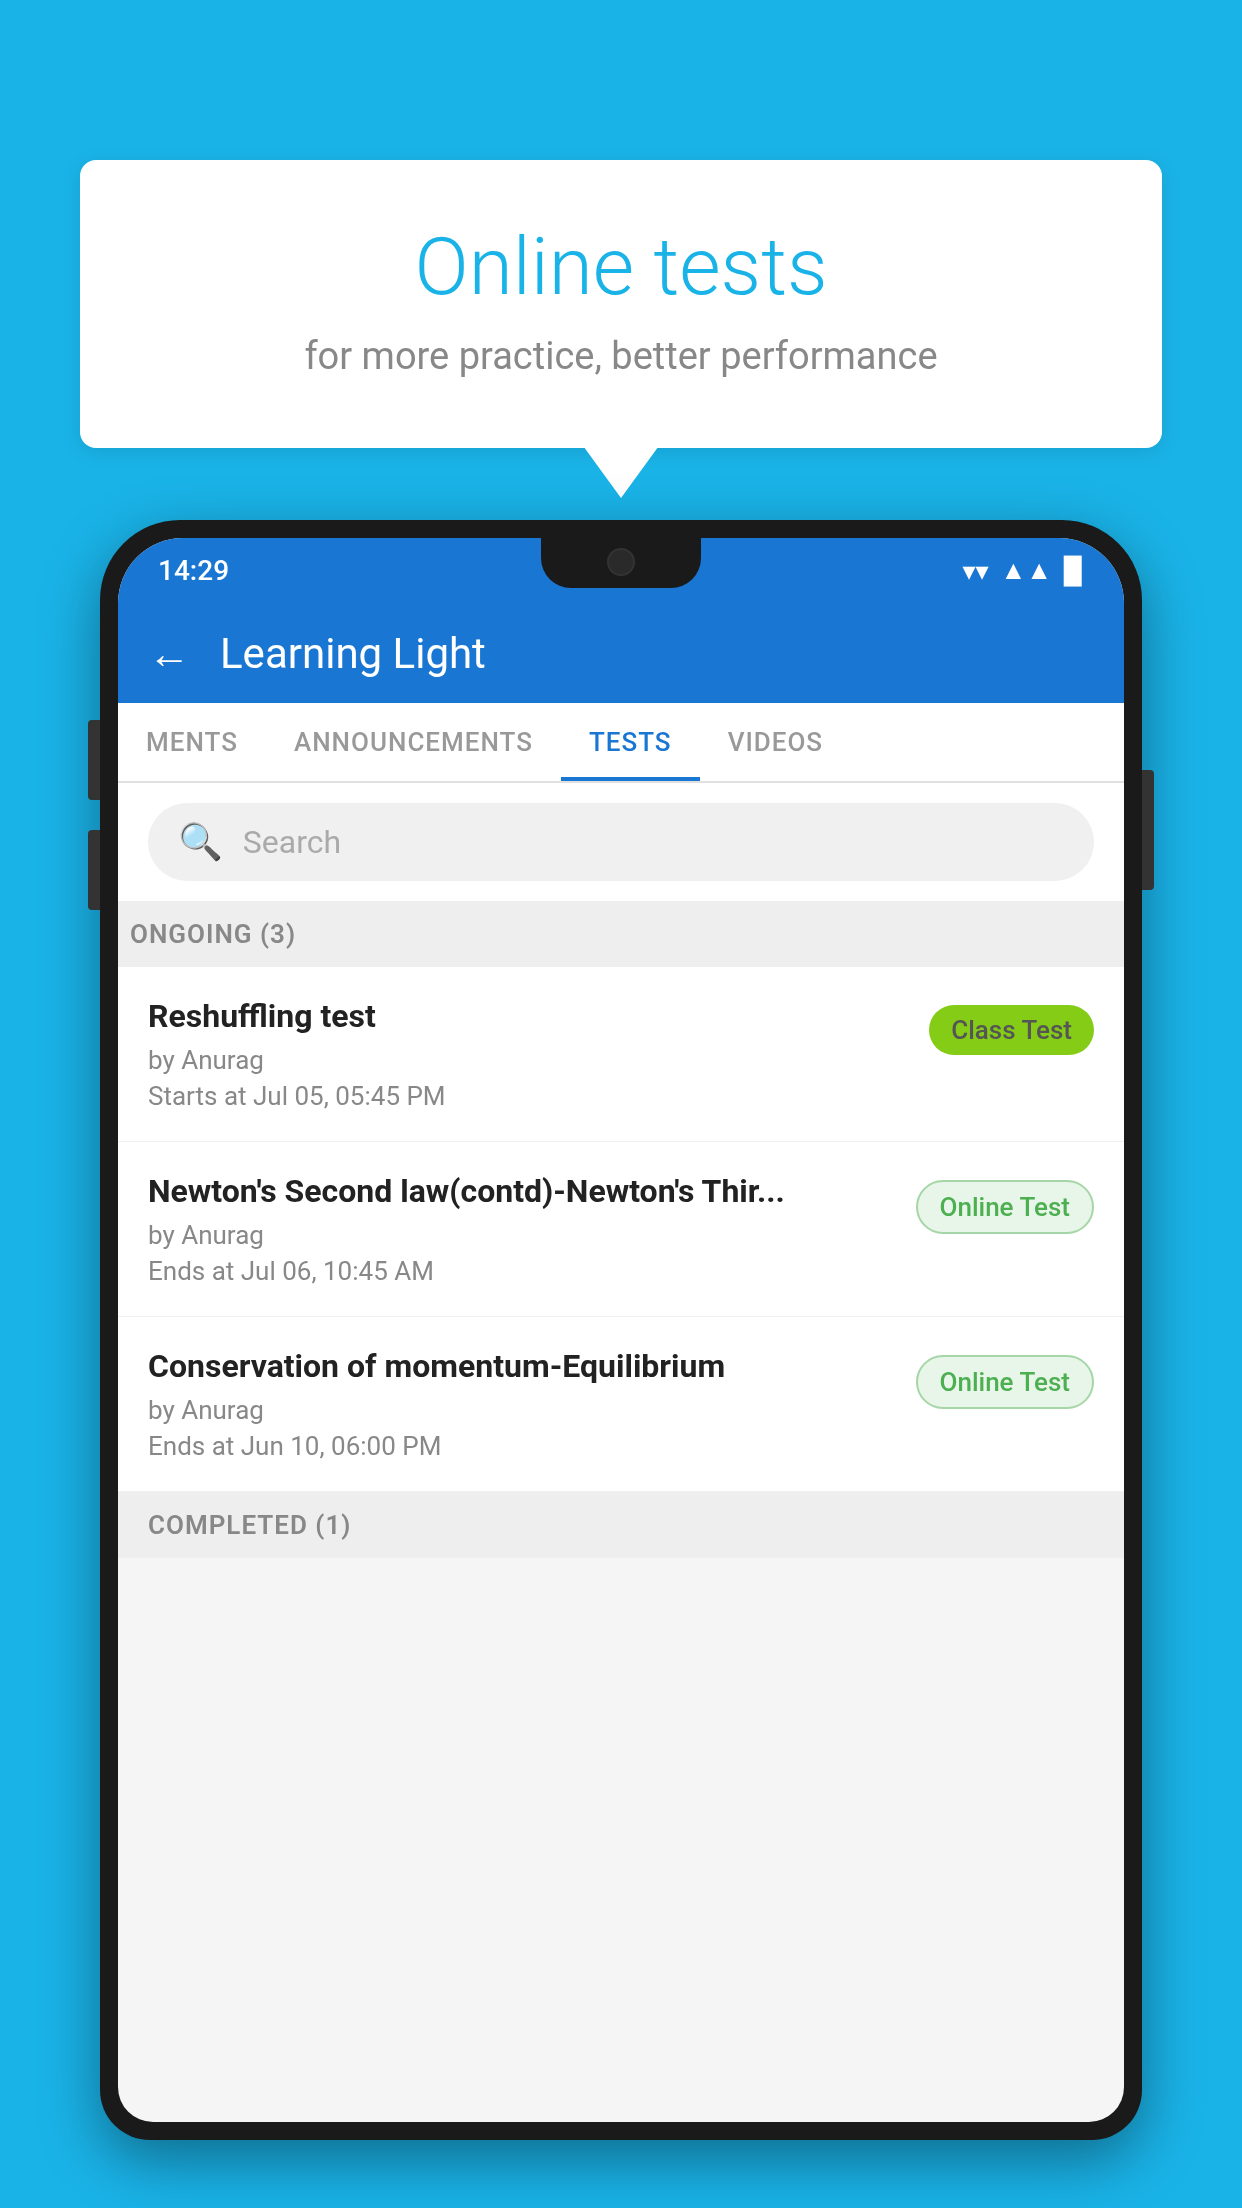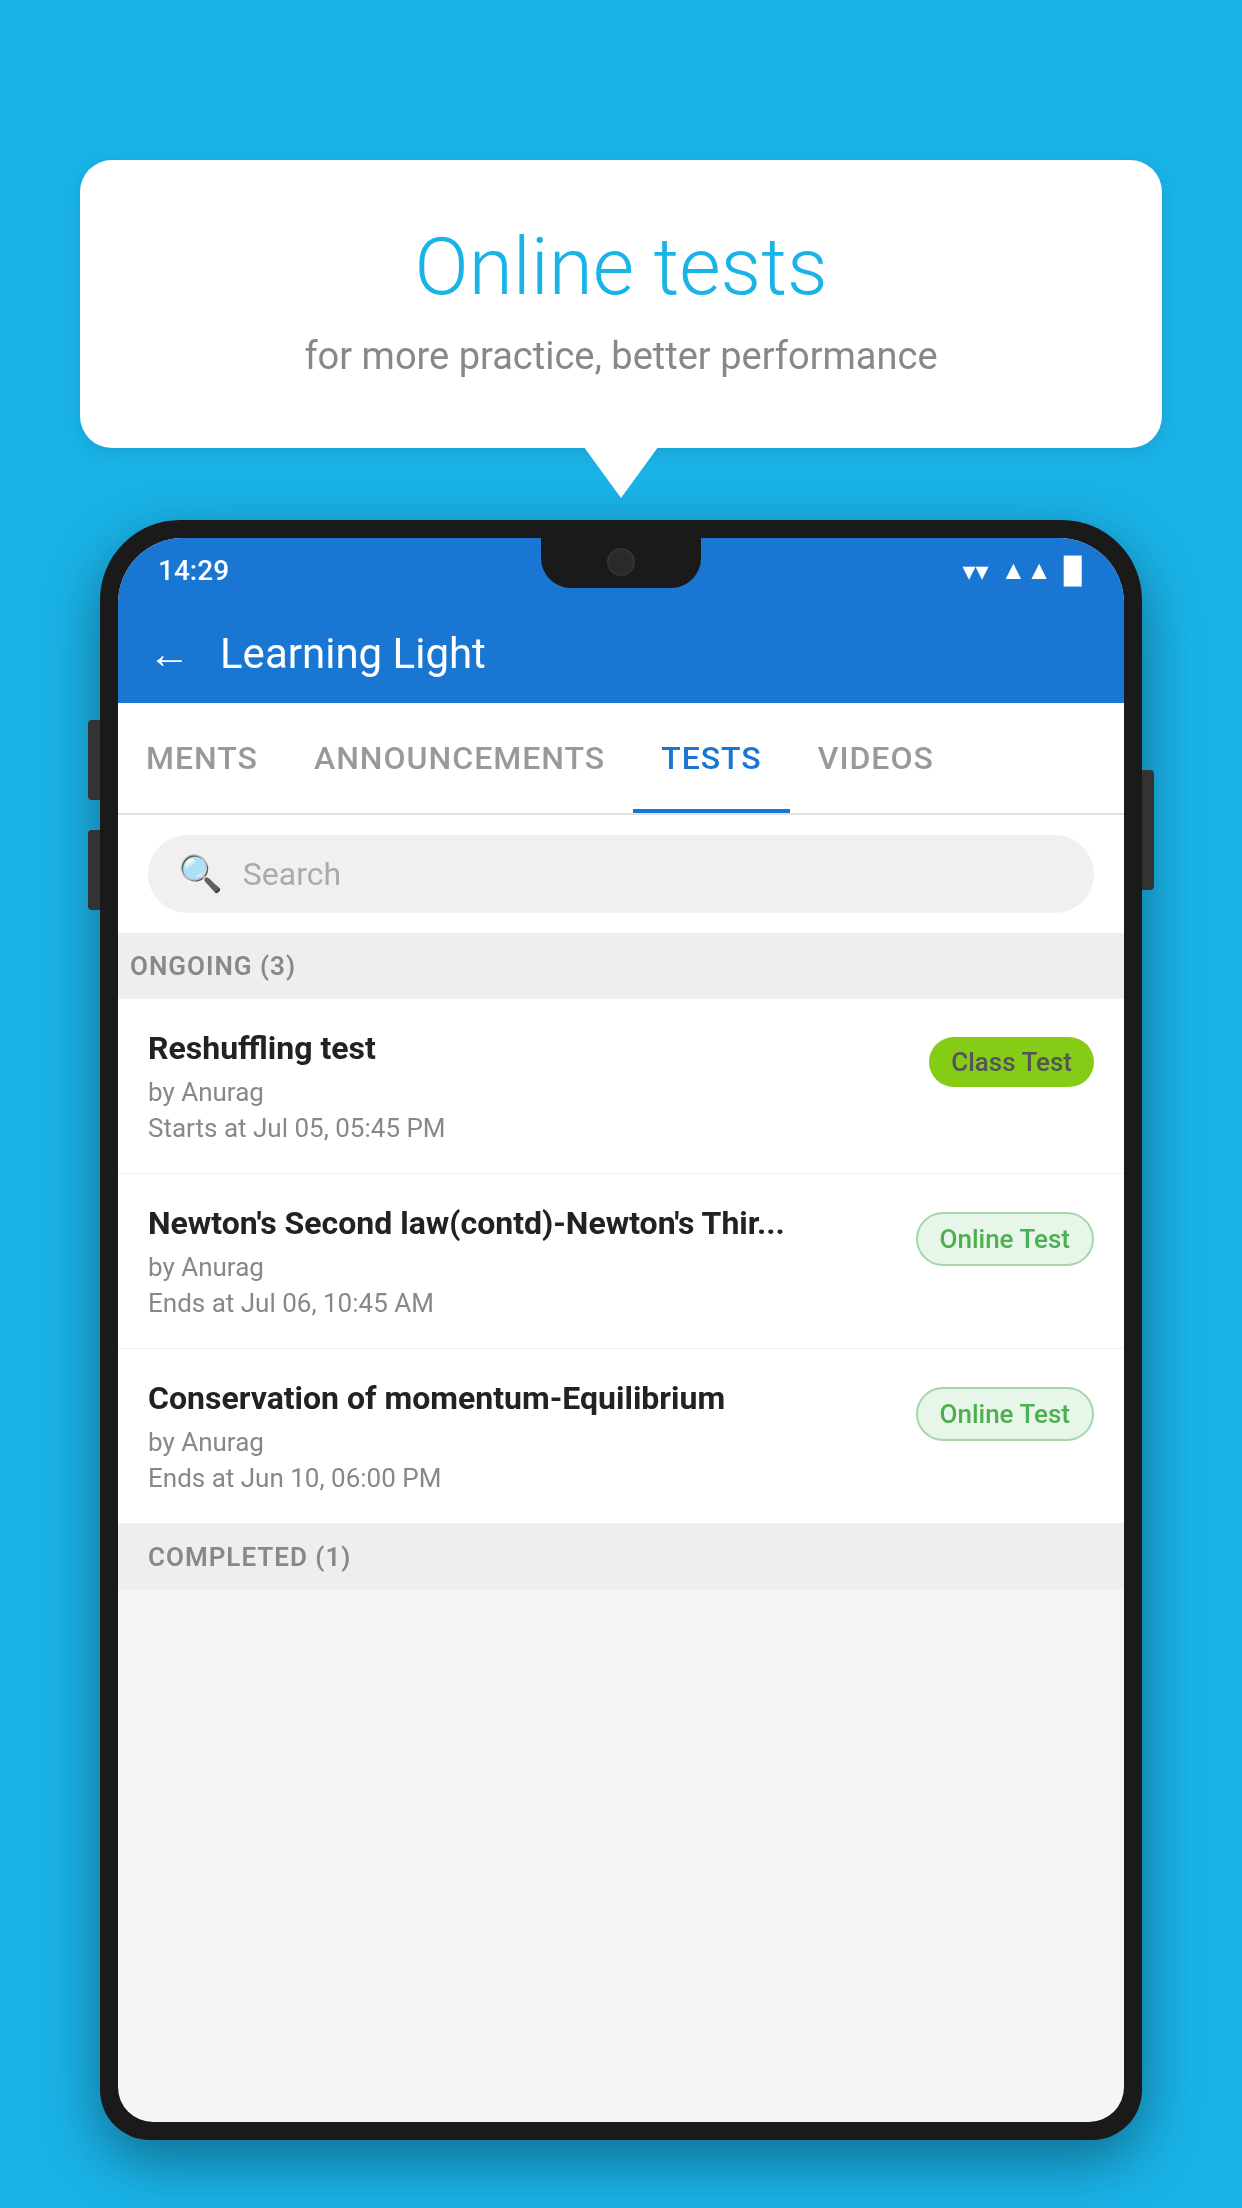--- a/index.html
+++ b/index.html
@@ -13,21 +13,21 @@
       position: relative;
     }
 
     
     .speech-bubble {
       position: absolute;
       top: 160px;
       left: 80px;
       right: 80px;
       background: white;
-      border-radius: 32px;
+      border-radius: 16px;
       padding: 60px 50px 70px;
       text-align: center;
       box-shadow: 0 4px 20px rgba(0,0,0,0.1);
     }
 
     .speech-bubble::after {
       content: '';
       position: absolute;
       bottom: -50px;
       left: 50%;
@@ -186,22 +186,22 @@
 
     
     .tabs-bar {
       background: white;
       display: flex;
       border-bottom: 2px solid #e0e0e0;
       overflow-x: auto;
     }
 
     .tab-item {
-      padding: 36px 28px;
-      font-size: 32px;
+      padding: 24px 28px;
+      font-size: 26px;
       font-weight: 500;
       color: #999;
       letter-spacing: 1px;
       white-space: nowrap;
       cursor: pointer;
       position: relative;
       text-transform: uppercase;
     }
 
     .tab-item.active {

